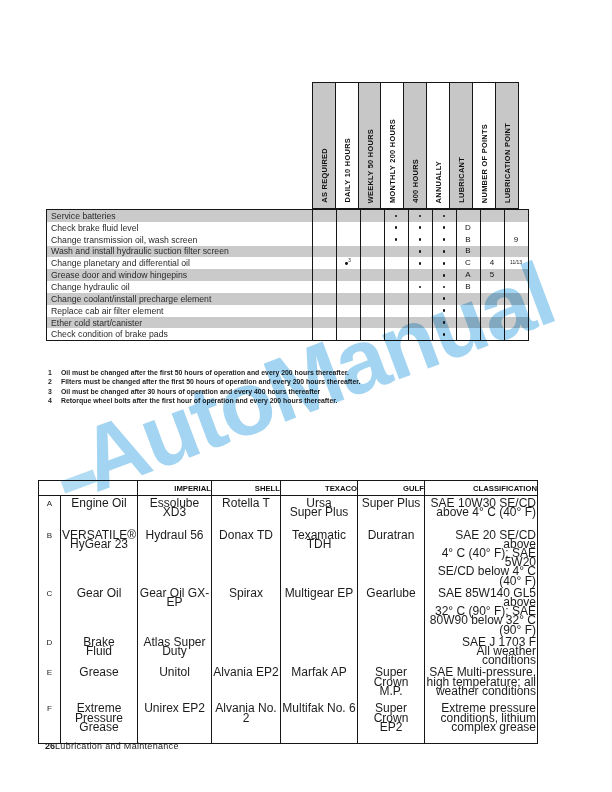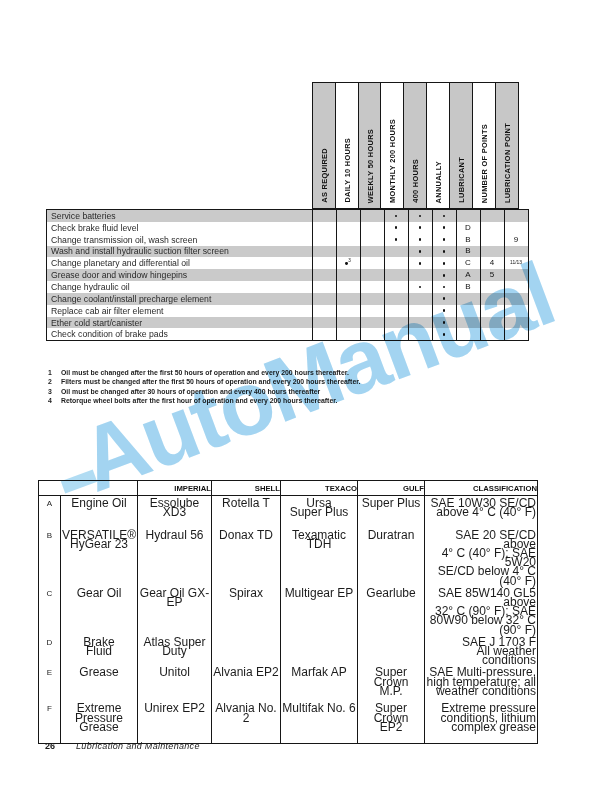--- a/index.html
+++ b/index.html
@@ -72,21 +72,21 @@
     vertical-align:top; padding:3px 1px 0 1px;
     white-space:pre-line; border-left:1px solid #161616; color:#1c1c1c;
   }
   #lub td:first-child { border-left:none; }
   #lub td.cls { text-align:right; }
   #lub td.key { font-size:8px; }
 
   
   #footer { position:absolute; left:45px; top:741px; font-size:9px; display:flex; align-items:center; }
   #footer .pagenum { font-weight:bold; }
-  #footer .ftitle { font-style:italic; margin-left:21px; letter-spacing:0.3px; }
+  #footer .ftitle { letter-spacing:0.3px; }
 
   
   #wm {
     position:absolute; left:34px; top:255px; width:565px; height:245px;
     display:flex; align-items:center; justify-content:center;
     mix-blend-mode:multiply; opacity:0.82; z-index:10; pointer-events:none;
   }
   #wm span {
     transform:rotate(-20.5deg);
     font-size:90px; font-weight:bold; letter-spacing:-2px;

